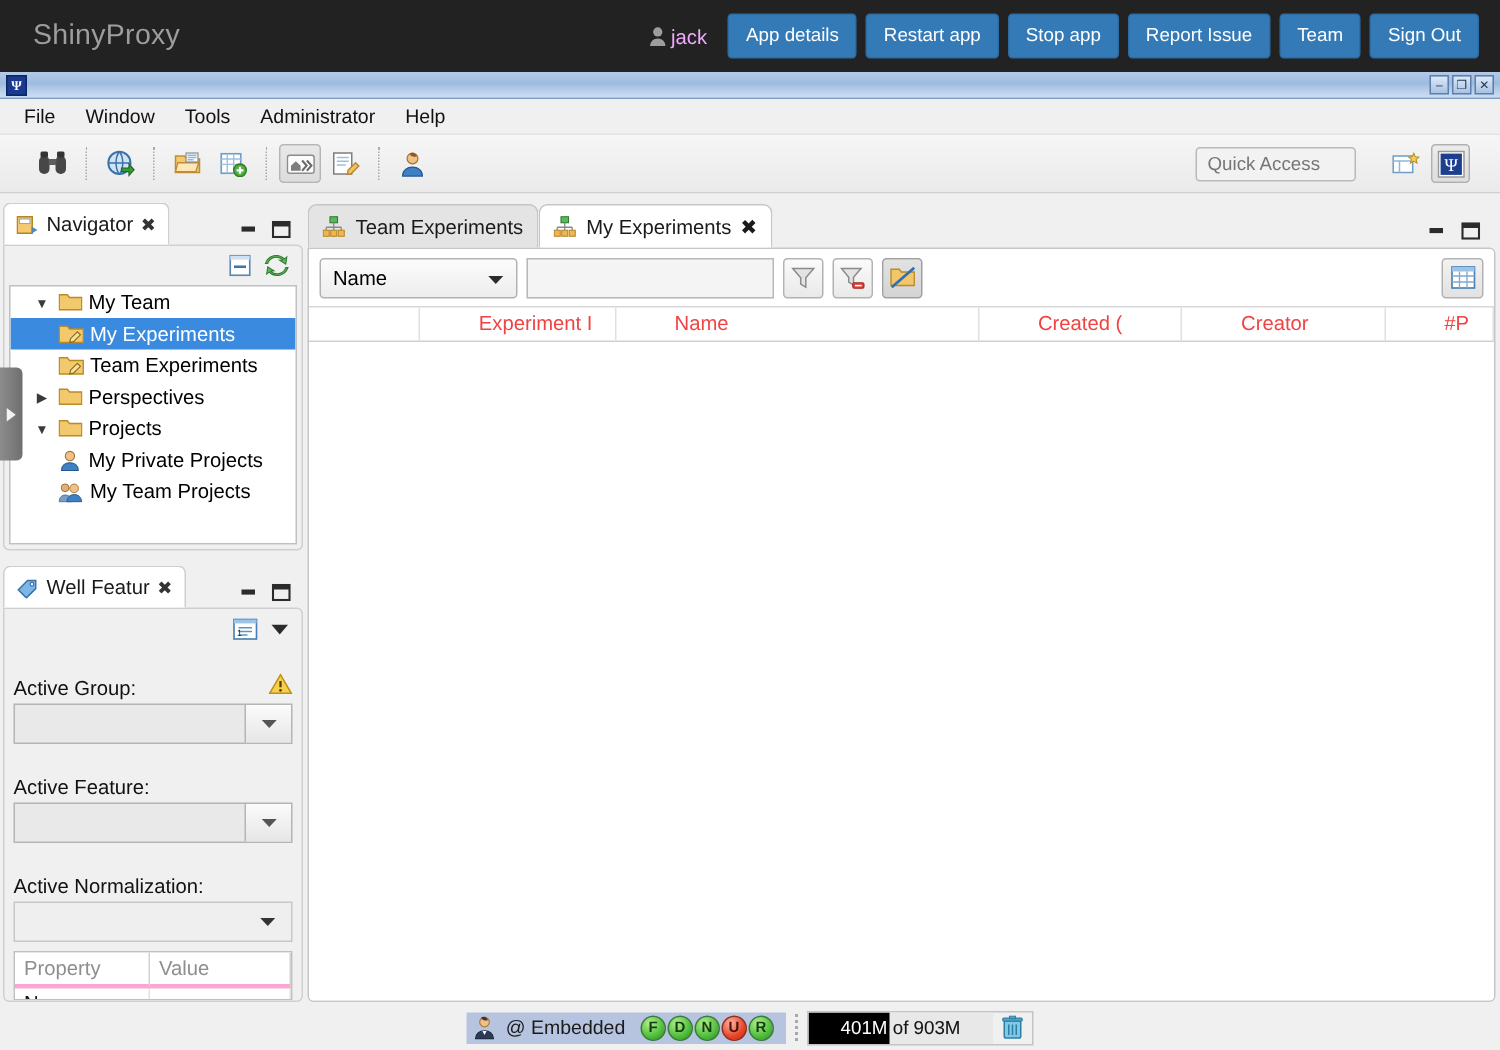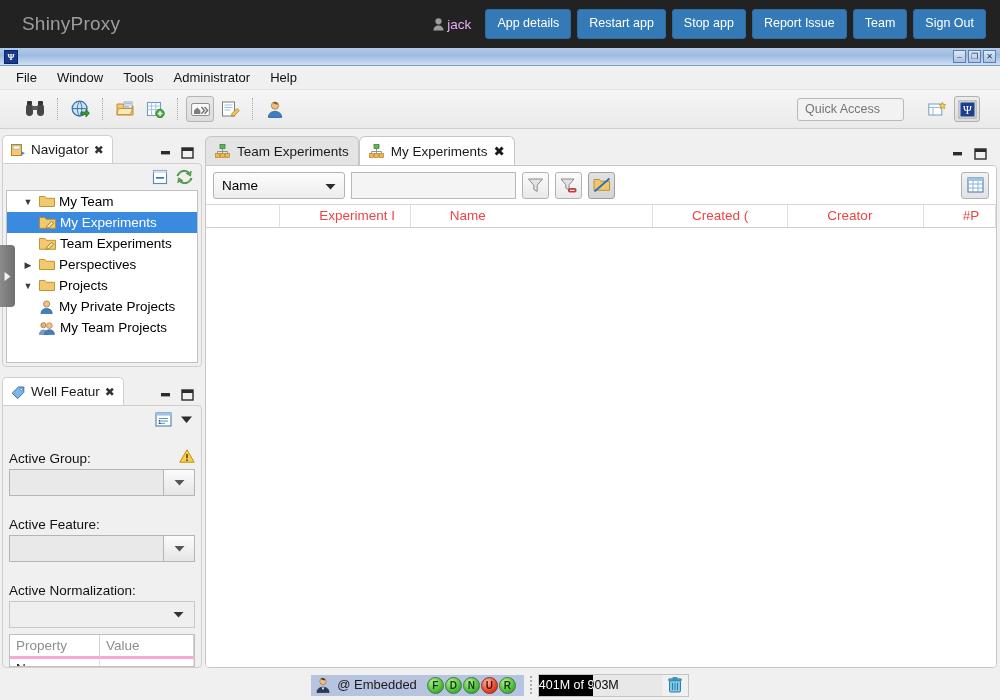--- a/index.html
+++ b/index.html
@@ -524,21 +524,21 @@
     margin: 0 6px;
   }
   #mem-widget {
     display: flex; align-items: center;
     border: 1px solid #c4c4c4;
   }
   #mem-bar {
     width: 123px; height: 21px;
     background: #e8e8e8;
     position: relative;
-    display: flex; align-items: center; 
+    display: flex; align-items: center; justify-content: center;
     overflow: hidden;
   }
   #mem-fill {
     position: absolute; left: 0; top: 0; bottom: 0;
     background: #000000;
   }
   #mem-text {
     position: relative;
     z-index: 2;
     font-size: 12.5px;

